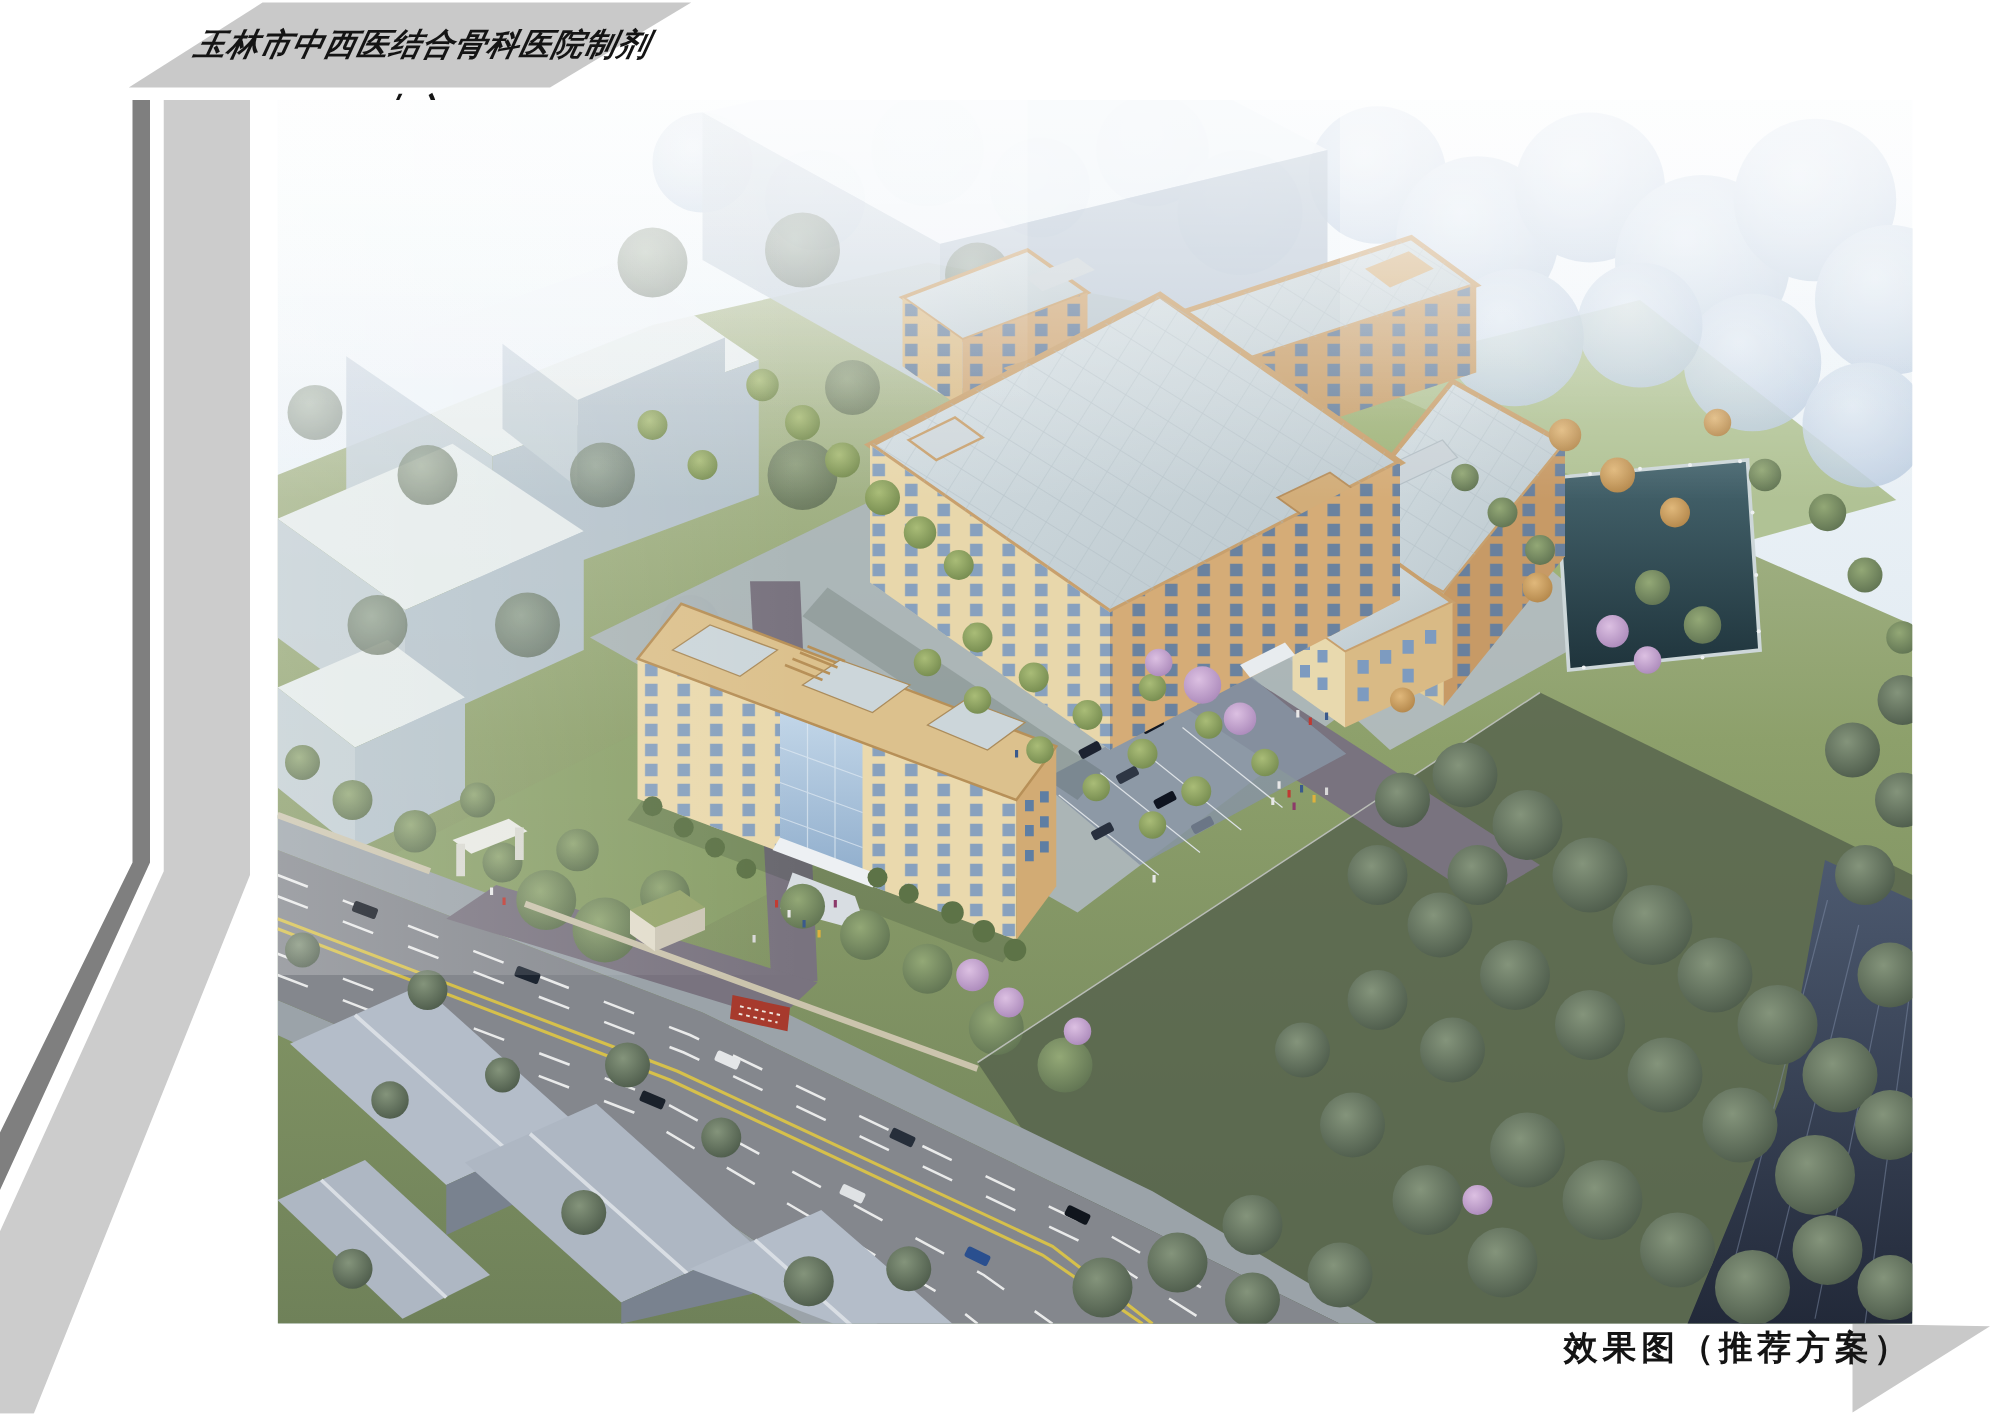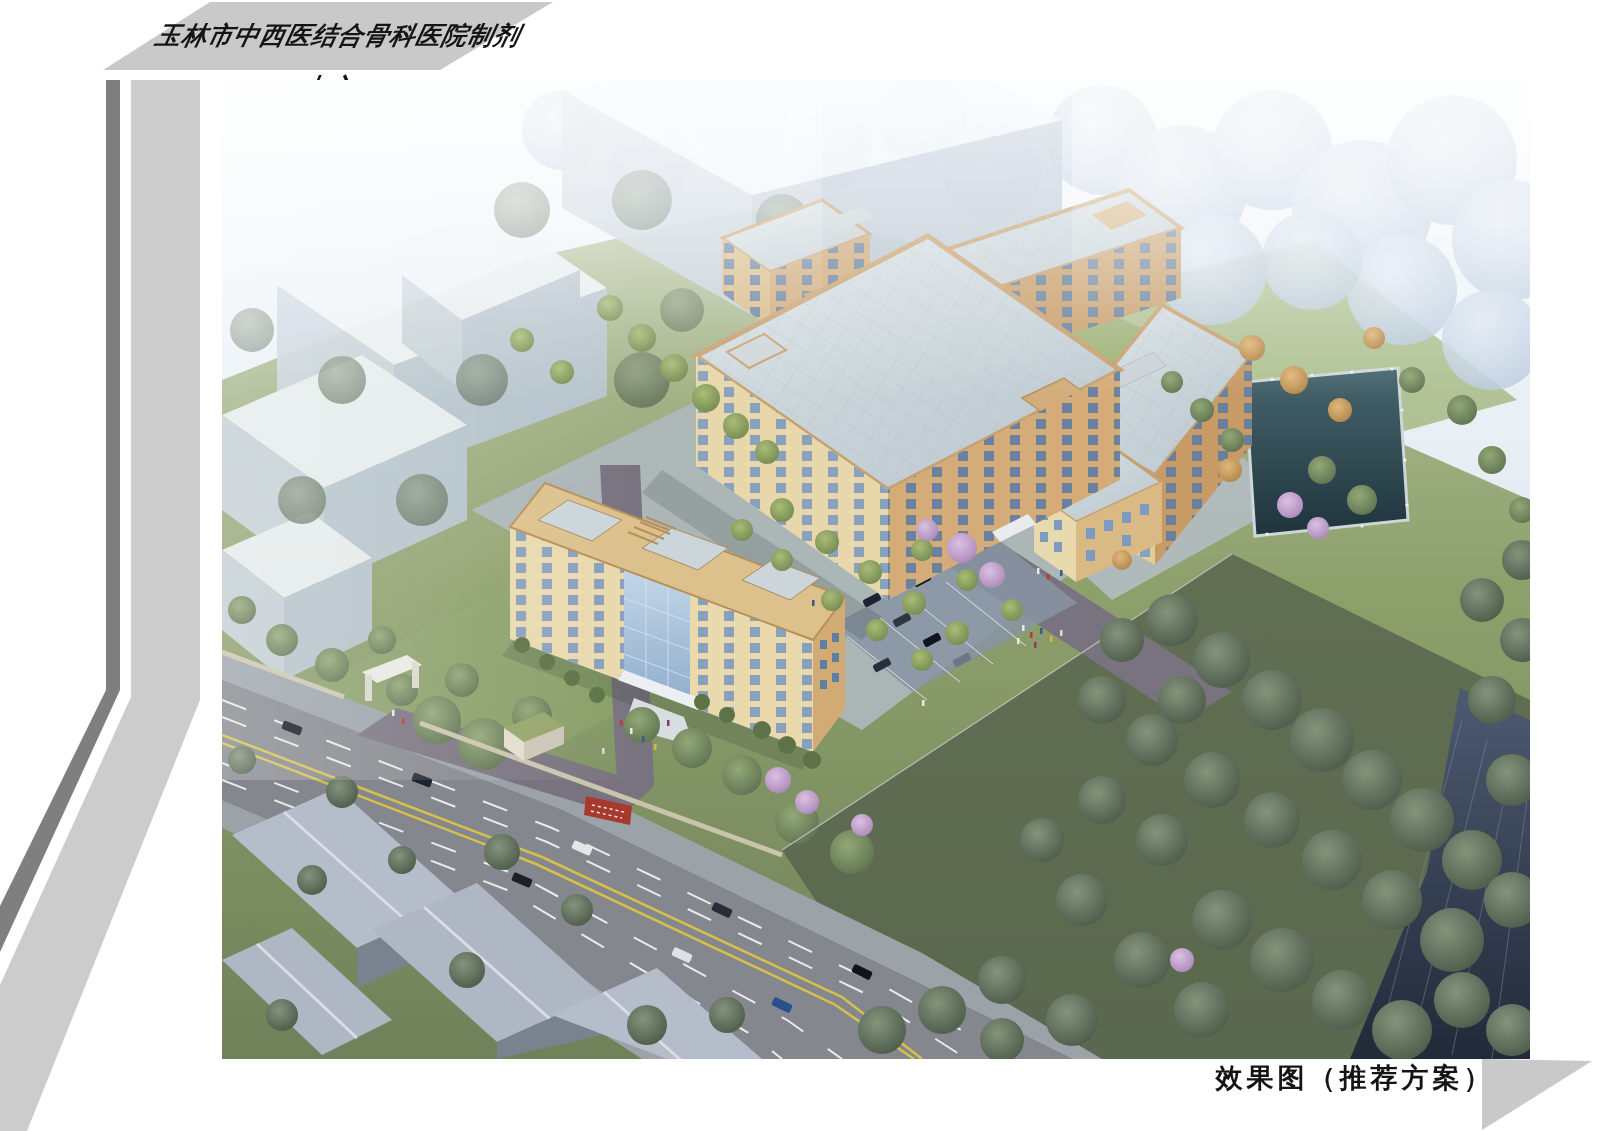--- a/index.html
+++ b/index.html
@@ -4,21 +4,21 @@
 <style>
   html,body{margin:0;padding:0;background:#ffffff;}
   .page{position:relative;width:1600px;height:1131px;background:#ffffff;overflow:hidden;
         font-family:"Liberation Serif","DejaVu Serif",serif;}
   .decor{position:absolute;left:0;top:0;}
   .title{position:absolute;left:148px;top:10px;width:380px;height:52px;line-height:52px;
          text-align:center;font-size:25px;font-weight:bold;font-style:italic;color:#141414;
          transform:skewX(-12deg);letter-spacing:1px;
          font-family:"DejaVu Serif","Liberation Serif",serif;}
   .rendering{position:absolute;left:222px;top:80px;width:1308px;height:979px;overflow:hidden;}
-  .caption{position:absolute;left:1180px;top:1060px;width:350px;text-align:center;
+  .caption{position:absolute;left:1180px;top:1060px;width:350px;text-align:right;
            font-size:27px;font-weight:600;letter-spacing:4px;color:#141414;
            font-family:"Liberation Serif","DejaVu Serif",serif;}
 </style>
 </head>
 <body>
 
 <div class="page">
 
   <svg class="decor" width="1600" height="1131" viewBox="0 0 1600 1131">
     <polygon points="210,2 553,2 440,70 103,70" fill="#c9c9c9"></polygon>

